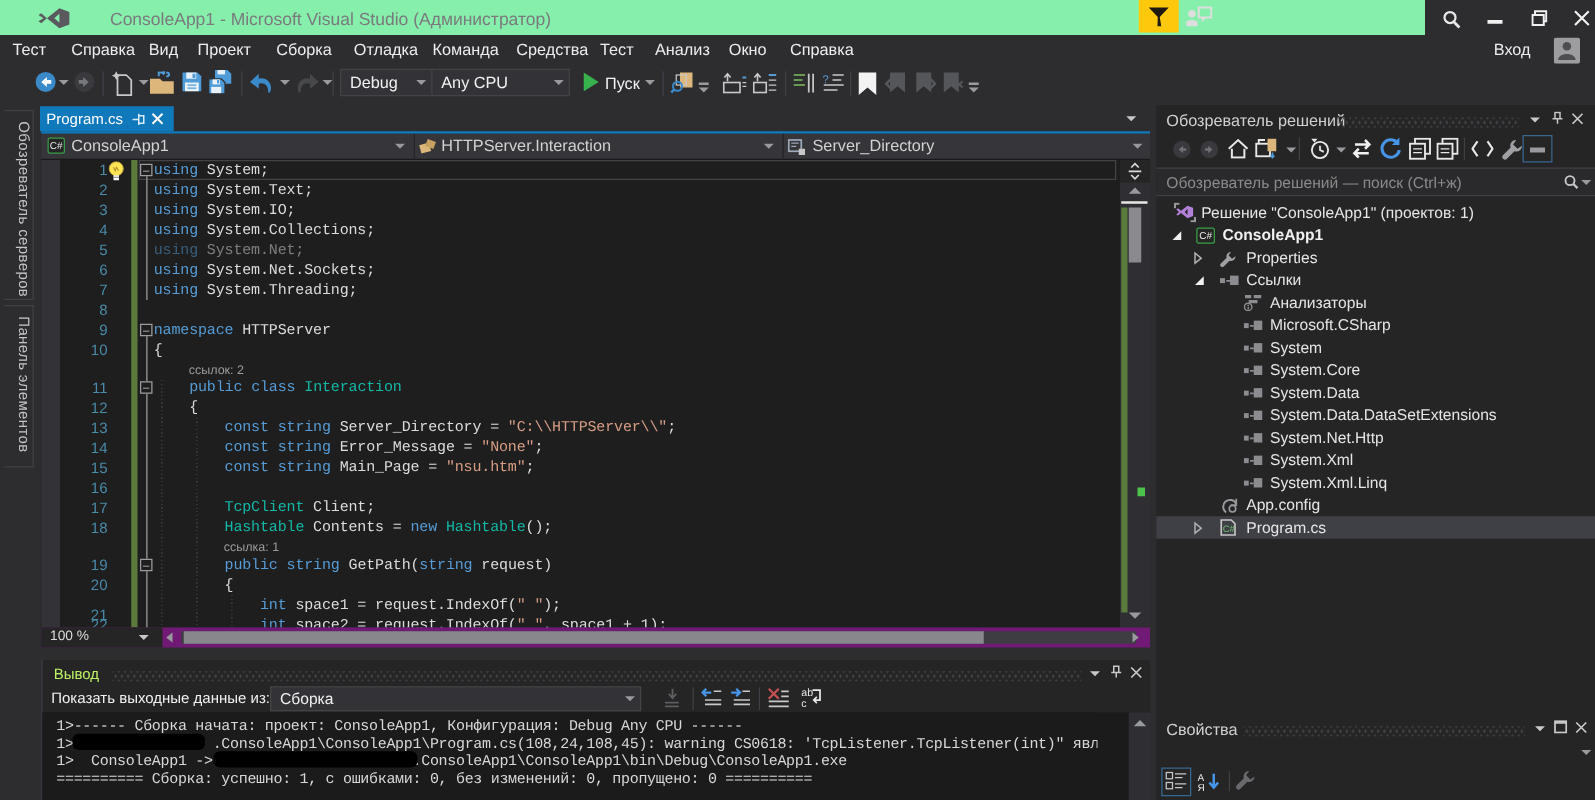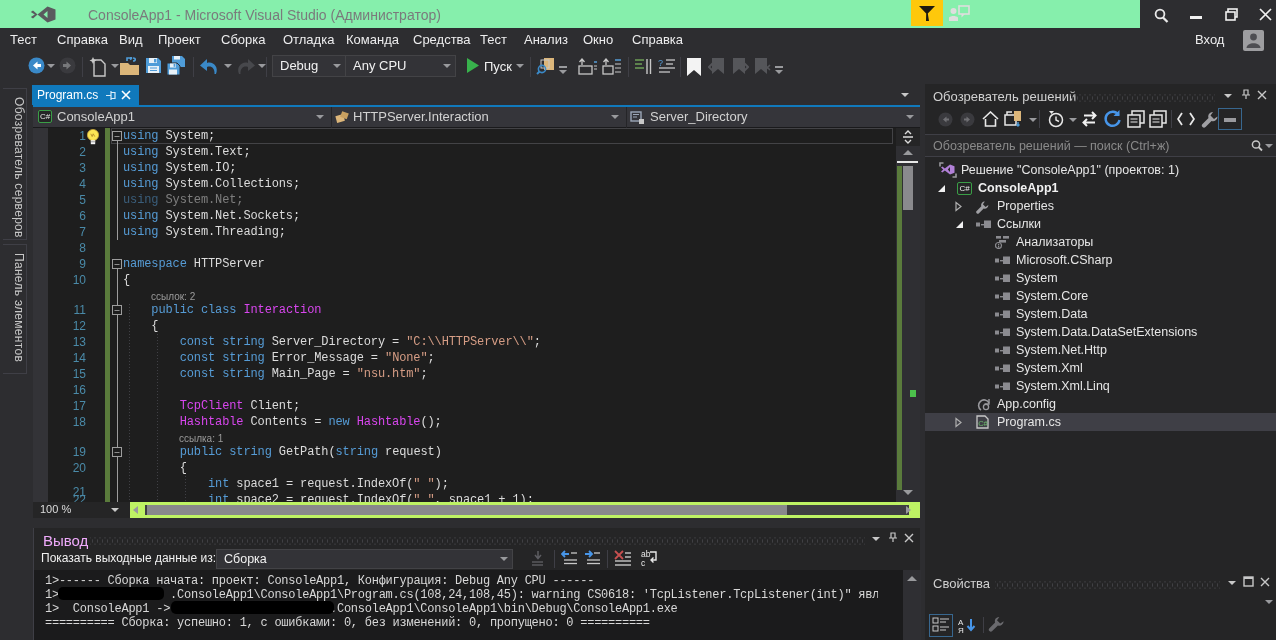--- a/index.html
+++ b/index.html
@@ -29,27 +29,27 @@
 #emargin{position:absolute;left:0px;top:0;width:15px;height:374px;background:#333337}
 #gutter{position:absolute;left:15px;top:0;width:38px;height:374px;color:#4a8aa8;font-size:12px;text-align:right}
 .ln{position:absolute;right:0;width:38px;height:16px;line-height:16px}
 #greenbar{position:absolute;left:72px;top:0;width:5px;height:374px;background:#5a7b3c}
 .obox{position:absolute;left:79px;width:10px;height:10px;border:1px solid #9d9d9d;background:#1e1e1e;color:#c8c8c8;font-size:9px;line-height:8px;text-align:center;z-index:3}
 .oline{position:absolute;left:84px;width:1px;background:#9d9d9d;z-index:2}
 .iguide{position:absolute;width:1px;background:repeating-linear-gradient(to bottom,#404045 0 1px,transparent 1px 3px)}
 #code{position:absolute;left:0;top:0;width:863px;height:374px;font-family:"Liberation Mono",monospace;font-size:12px;letter-spacing:-.12px;color:#dcdcdc;white-space:pre}
 .cl{position:absolute;left:90px;height:16px;line-height:16px}
 #code i{font-style:normal}
-.k{color:#569cd6}.t{color:#d946ef}.s{color:#d69d85}.dim{opacity:.5}
+.k{color:#569cd6}.t{color:#14b8a6}.s{color:#d69d85}.dim{opacity:.5}
 .clens{position:absolute;font-family:"Liberation Sans",sans-serif;font-size:10px;letter-spacing:0;color:#9b9b9b}
 #curline{position:absolute;left:78px;top:0;width:782px;height:16px;border:1px solid #434346;z-index:1}
 
 #evsb{position:absolute;left:896px;top:128px;width:24px;height:374px;background:#2f2f33}
 
-#ehrow{position:absolute;left:33px;top:502px;width:887px;height:16px;background:#bef264}
+#ehrow{position:absolute;left:33px;top:502px;width:887px;height:16px;background:#701a75}
 
 #output{position:absolute;left:33px;top:528px;width:887px;height:112px;background:#252526;border-left:1px solid #3f3f46}
 #outtext{position:absolute;left:0;top:42px;width:844px;height:70px;overflow:hidden;background:#1b1b1c;color:#d8d8d8;font-family:"Liberation Mono",monospace;font-size:12px;letter-spacing:-.25px;white-space:pre}
 .oln{position:absolute;left:11px;height:14px;line-height:14px}
 .redact{position:absolute;background:#000;border-radius:5px;z-index:2}
 
 #rpanel{position:absolute;left:925px;top:84px;width:351px;height:556px;background:#252526}
 .phead{position:absolute;color:#d0d0d0;font-size:13px}
 .grip{position:absolute;height:8px;background-image:radial-gradient(#404044 .9px,transparent 1px),radial-gradient(#404044 .9px,transparent 1px);background-size:5px 8px,5px 8px;background-position:0 0,2.5px 4px}
 .trow{position:absolute;left:0;width:351px;height:18px;color:#e6e6e6;font-size:12.5px;line-height:18px}
@@ -324,21 +324,21 @@
 <div id="ehrow">
   <div class="abs" style="left:0;top:0;width:97px;height:16px;background:#252526;color:#dcdcdc;font-size:11px;line-height:15px"><span style="padding-left:7px">100 %</span></div>
   <div class="caret" style="left:78px;top:6px;border-top-color:#c8c8c8"></div>
   <div class="abs" style="left:100px;top:4px;width:0;height:0;border-top:4px solid transparent;border-bottom:4px solid transparent;border-right:5px solid #999a9d"></div>
   <div class="abs" style="left:112px;top:3px;width:764px;height:10px;background:#3e3e42"></div>
   <div class="abs" style="left:114px;top:3px;width:640px;height:10px;background:#88888c"></div>
   <div class="abs" style="left:873px;top:4px;width:0;height:0;border-top:4px solid transparent;border-bottom:4px solid transparent;border-left:5px solid #999a9d"></div>
 </div>
 
 <div id="output">
-  <span class="abs" style="left:9px;top:4px;color:#f0abfc;font-size:15px">Вывод</span>
+  <span class="abs" style="left:9px;top:4px;color:#bef264;font-size:12px">Вывод</span>
   <div class="grip" style="left:56px;top:9px;width:775px"></div>
   <div class="caret" style="left:838px;top:9px;border-top-color:#c8c8c8"></div>
   <svg class="abs" style="left:853px;top:4px" width="12" height="12" viewBox="0 0 12 12">
         <path d="M4 1 L8 1 L8 6 L4 6 Z M6 6 L6 10 M2 6 L10 6" stroke="#c8c8c8" fill="none" stroke-width="1.2"></path>
       </svg>
   <svg class="abs" style="left:870px;top:5px" width="10" height="10" viewBox="0 0 10 10">
         <path d="M1 1 L9 9 M9 1 L1 9" stroke="#c8c8c8" stroke-width="1.4"></path>
       </svg>
   <span class="abs" style="left:7px;top:23px;color:#f1f1f1;font-size:12px">Показать выходные данные из:</span>
   <div class="combo" style="left:182px;top:21px;width:297px;height:20px;line-height:18px;padding-left:7px;font-size:12.5px">Сборка</div>

